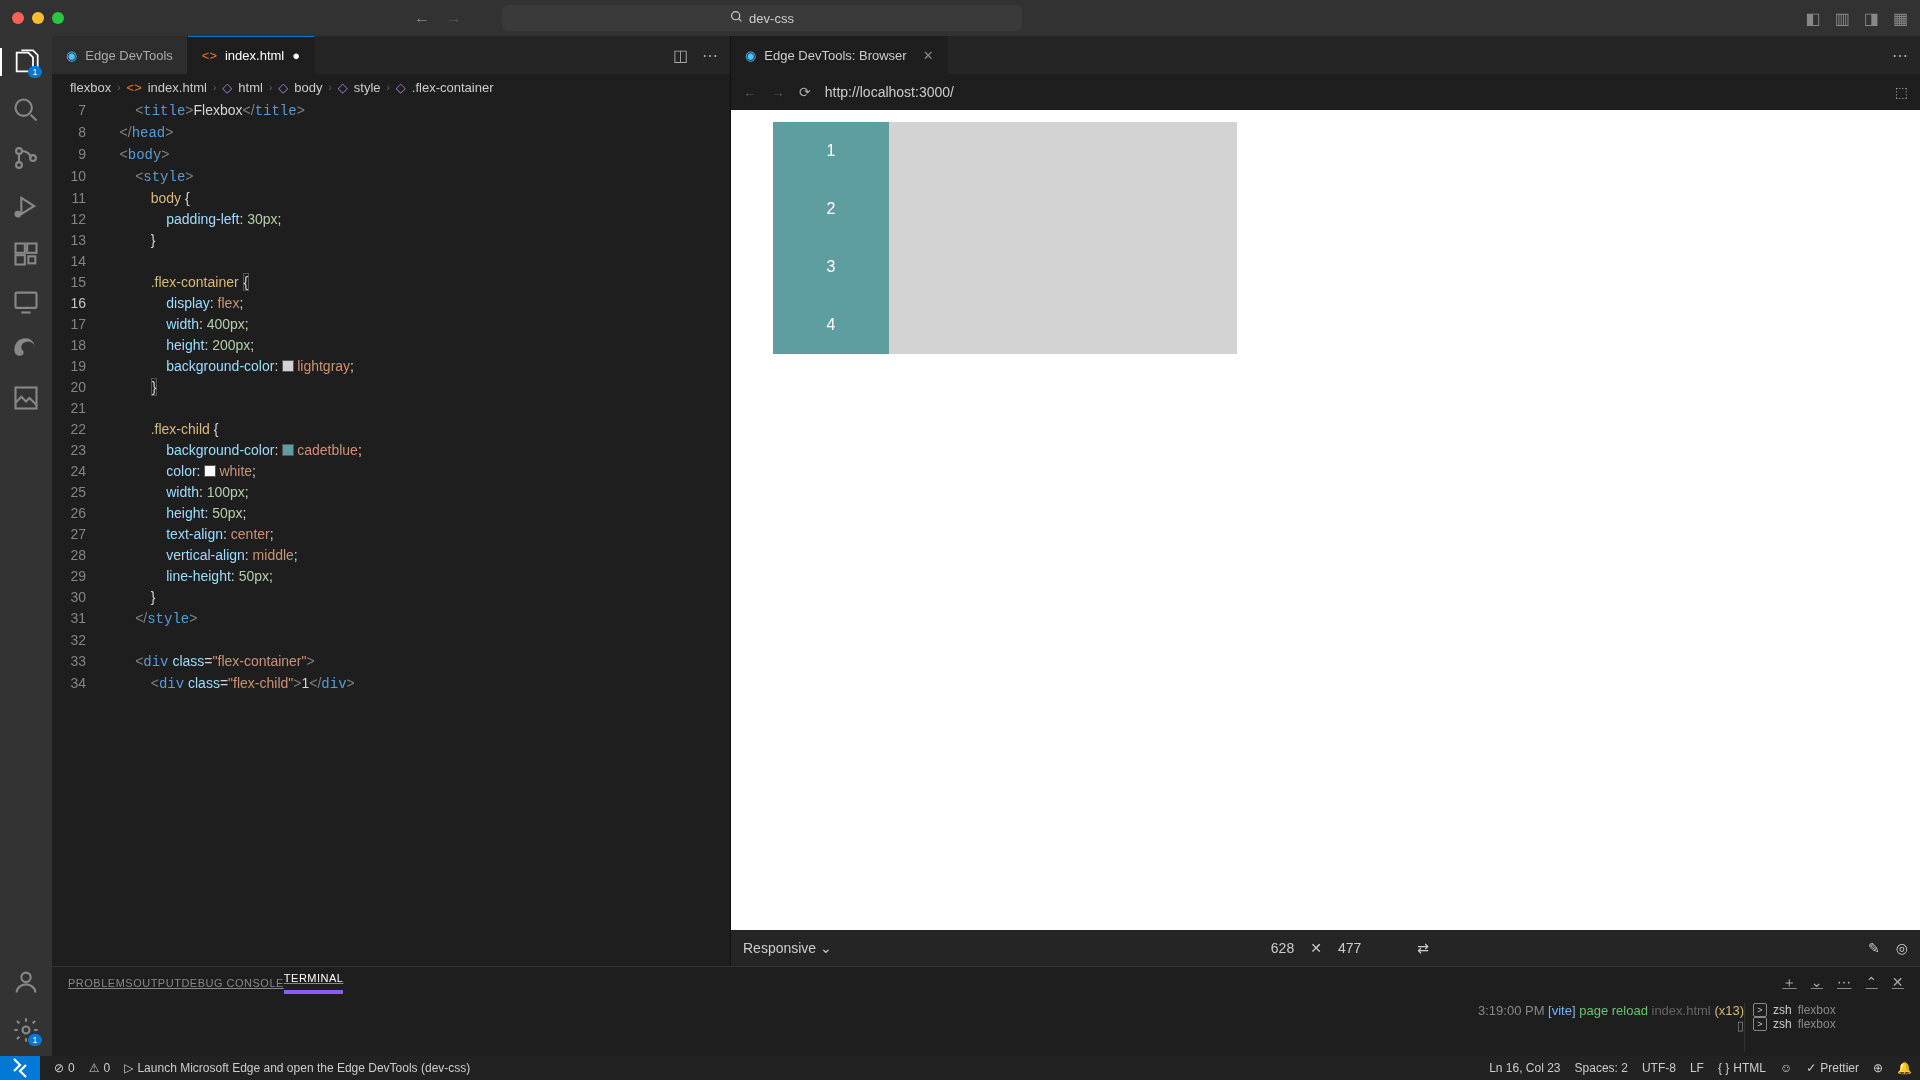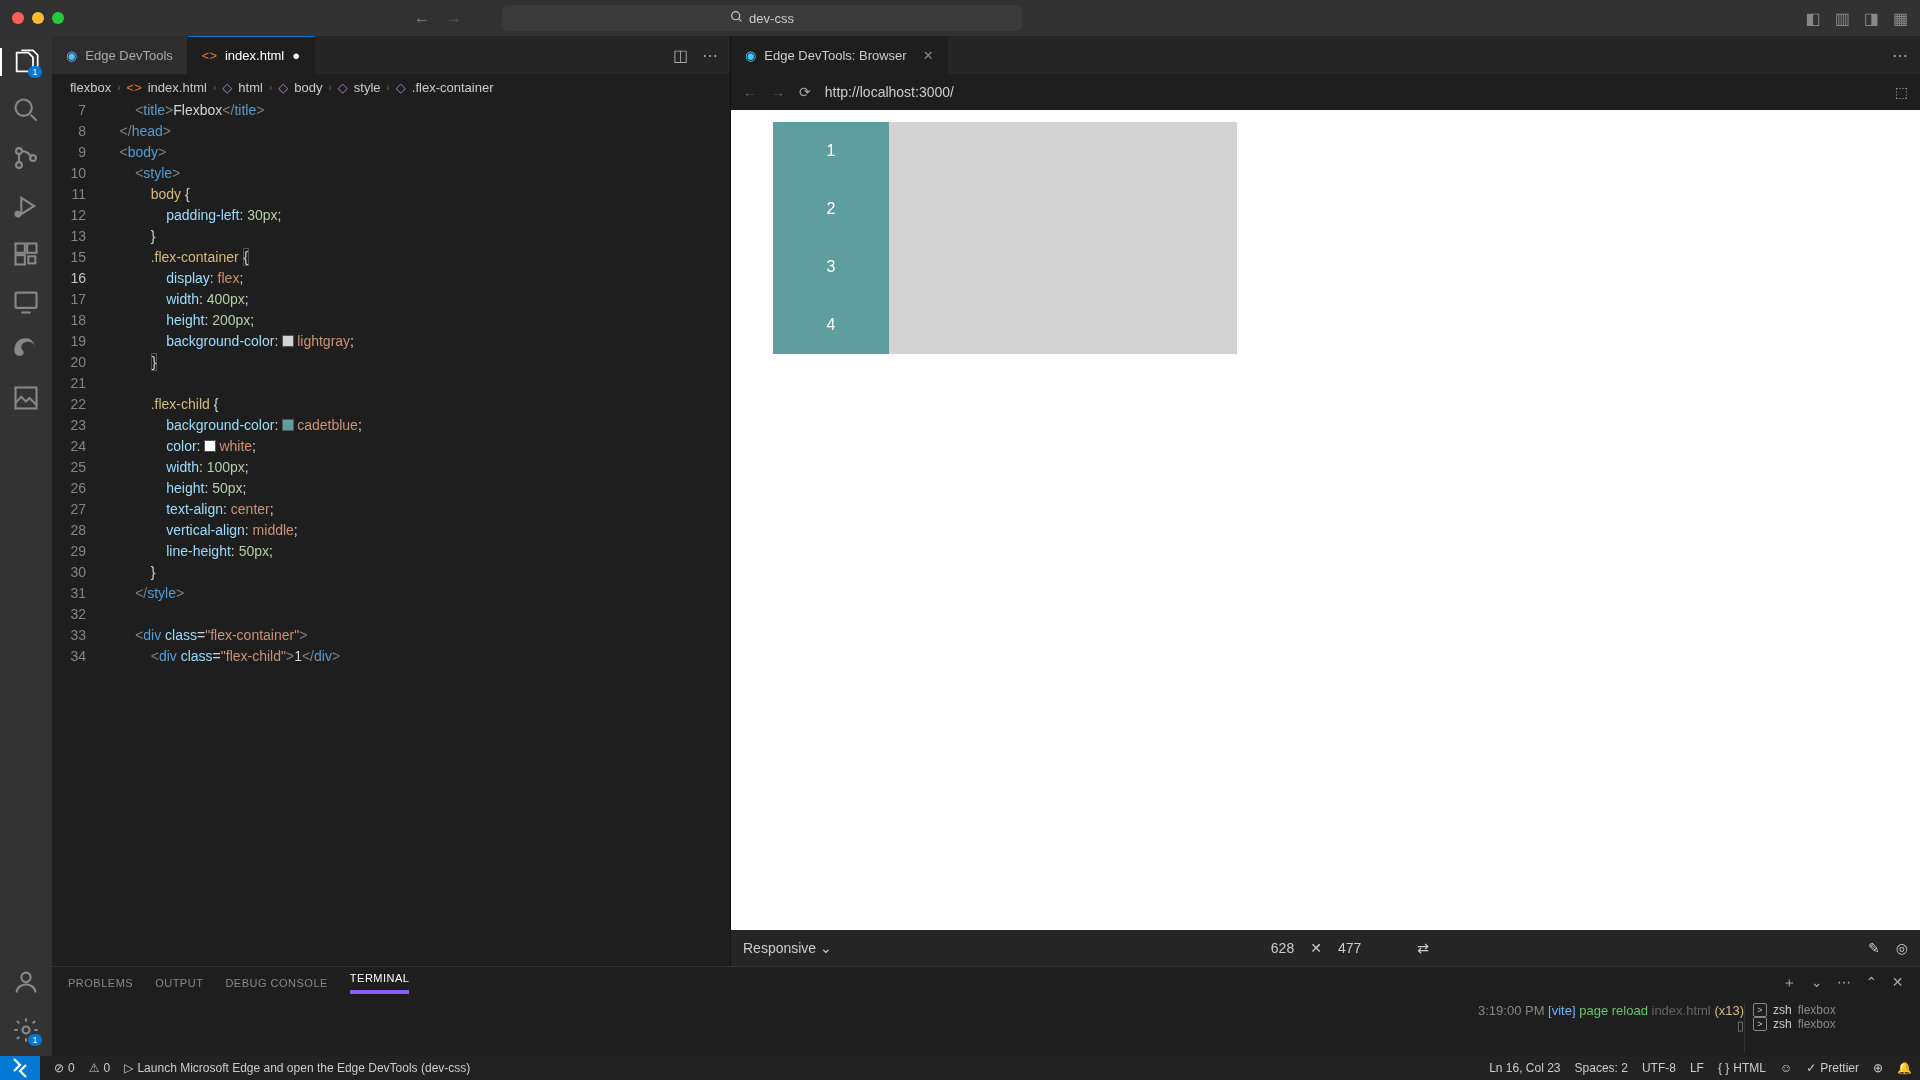--- a/index.html
+++ b/index.html
@@ -38,21 +38,21 @@
 
 
 .code-pane { flex: 0 0 678px; display: flex; flex-direction: column; background: #1e1e1e; overflow: hidden; }
 .breadcrumbs { height: 26px; display: flex; align-items: center; padding: 0 18px; font-size: 13px; color: #ccc; gap: 6px; }
 .breadcrumbs .chev { color: #666; font-size: 10px; }
 .code-lines { flex: 1; font-family: Menlo, Monaco, monospace; font-size: 14px; line-height: 21px; overflow: hidden; }
 .code-line { display: flex; }
 .line-num { width: 52px; text-align: right; padding-right: 18px; color: #858585; user-select: none; }
 .code-line.cursor-line .line-num { color: #c6c6c6; }
 .line-txt { white-space: pre; }
-.tok-tag { color: #569cd6; }
+.tok-tag { color: #569cd6; font-family: Liberation Mono, monospace; }
 .tok-punc { color: #808080; }
 .tok-attr { color: #9cdcfe; }
 .tok-sel { color: #d7ba7d; }
 .tok-prop { color: #9cdcfe; }
 .tok-val { color: #ce9178; }
 .tok-num { color: #b5cea8; }
 .tok-str { color: #ce9178; }
 .tok-text { color: #d4d4d4; }
 .color-sw { display: inline-block; width: 12px; height: 12px; border: 1px solid #555; vertical-align: -1px; margin-right: 3px; }
 
@@ -66,21 +66,21 @@
 .browser-bar .url { color: #ccc; }
 .browser-bar .spacer { flex: 1; }
 .preview-viewport { flex: 1; background: #fff; position: relative; padding: 12px 0 0 42px; }
 .flex-container-preview { width: 464px; height: 232px; background: lightgray; display: flex; flex-direction: column; }
 .flex-child-preview { width: 116px; height: 58px; background: cadetblue; color: white; text-align: center; line-height: 58px; font-size: 16px; }
 .devtools-bar { height: 36px; background: #252525; display: flex; align-items: center; padding: 0 12px; color: #ccc; font-size: 14px; gap: 16px; }
 .devtools-bar .spacer { flex: 1; }
 
 
 .panel { height: 90px; background: #1e1e1e; border-top: 1px solid #333; display: flex; flex-direction: column; }
-.panel-tabs { display: flex; height: 32px; align-items: center; padding: 0 16px; gap: 22px; font-size: 11px; color: #888; letter-spacing: 0.5px; }
+.panel-tabs { display: flex; height: 32px; align-items: center; padding: 0 16px; font-size: 11px; color: #888; letter-spacing: 0.5px; text-decoration: underline; }
 .panel-tab { cursor: pointer; }
 .panel-tab.active { color: #fff; border-bottom: 4px solid #8b5cf6; padding-bottom: 6px; }
 .panel-tabs .right { margin-left: auto; display: flex; gap: 14px; color: #aaa; font-size: 14px; }
 .terminal-body { flex: 1; display: flex; font-family: Menlo, monospace; font-size: 13px; padding: 4px 16px; text-align: right; }
 .term-left { flex: 1; }
 .term-time { color: #888; }
 .term-vite { color: #6bb6ff; }
 .term-reload { color: #67c673; }
 .term-file { color: #666; }
 .term-count { color: #d7ba7d; }
@@ -259,20 +259,24 @@
             </div>
 <div class="code-line">
               <span class="line-num">12</span>
               <span class="line-txt">                <span class="tok-prop">padding-left</span><span class="tok-text">:</span> <span class="tok-num">30px</span><span class="tok-text">;</span></span>
             </div>
 <div class="code-line">
               <span class="line-num">13</span>
               <span class="line-txt">            <span class="tok-text">}</span></span>
             </div>
 <div class="code-line">
+              <span class="line-num">14</span>
+              <span class="line-txt"></span>
+            </div>
+<div class="code-line">
               <span class="line-num">15</span>
               <span class="line-txt">            <span class="tok-sel">.flex-container</span> <span class="tok-text" style="border:1px solid #555">{</span></span>
             </div>
 <div class="code-line cursor-line">
               <span class="line-num">16</span>
               <span class="line-txt">                <span class="tok-prop">display</span><span class="tok-text">:</span> <span class="tok-val">flex</span><span class="tok-text">;</span></span>
             </div>
 <div class="code-line">
               <span class="line-num">17</span>
               <span class="line-txt">                <span class="tok-prop">width</span><span class="tok-text">:</span> <span class="tok-num">400px</span><span class="tok-text">;</span></span>

